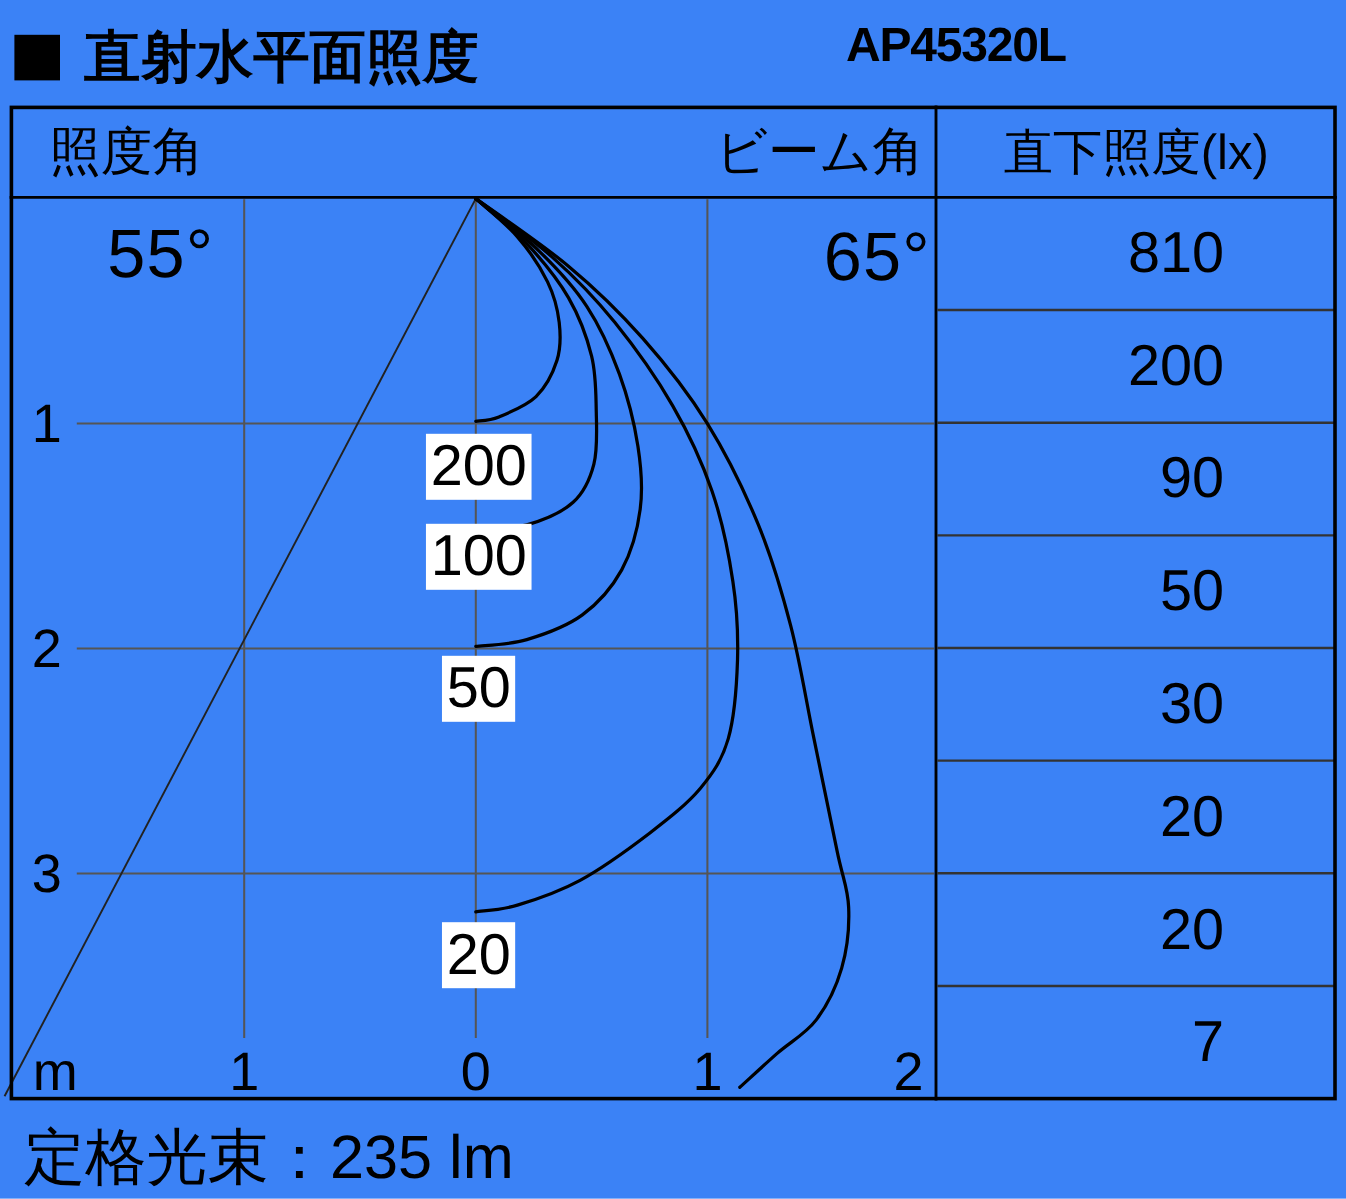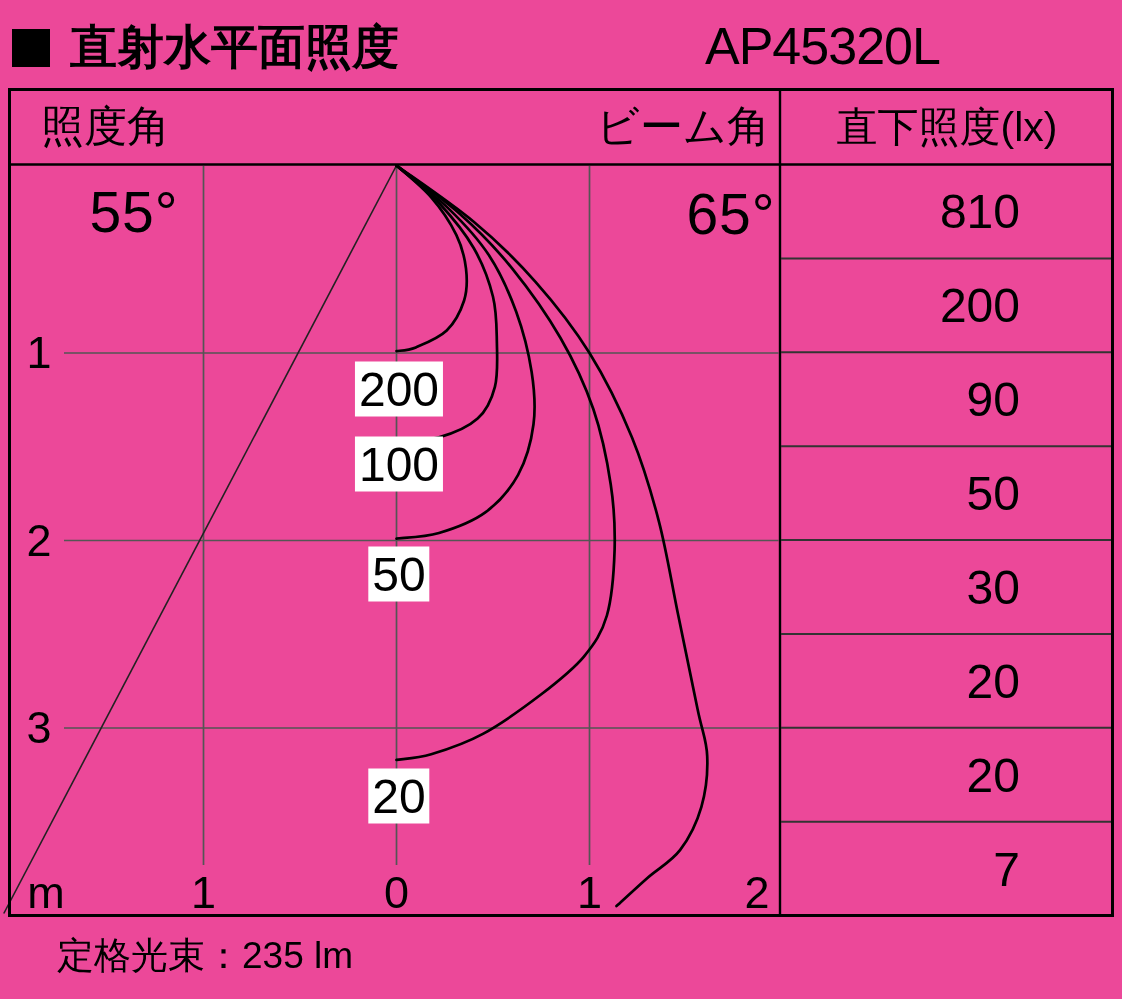--- a/index.html
+++ b/index.html
@@ -1,31 +1,31 @@
 <!DOCTYPE html>
 <html><head>
 <meta charset="utf-8">
 <style>
   html,body{margin:0;padding:0;background:#fff;}
-  .canvas{position:relative;width:1122px;height:999px;background:#ec4899;overflow:hidden;
+  .canvas{position:relative;width:1122px;height:999px;background:#3b82f6;overflow:hidden;
           font-family:"Liberation Sans","DejaVu Sans",sans-serif;color:#000;}
   svg{position:absolute;left:0;top:0;}
   .abs{position:absolute;white-space:nowrap;}
   .ctr{transform:translate(-50%,-50%);}
   .vctr{transform:translateY(-50%);}
   .rvctr{transform:translate(-100%,-50%);}
   .title-row{display:flex;align-items:center;gap:20px;font-weight:bold;font-size:47px;}
   .bullet{width:38px;height:38px;background:#000;flex:0 0 auto;}
   .hdr{font-size:43px;}
   .angle{font-size:57px;letter-spacing:1px;margin-left:28px;}
   .tick{font-size:45px;}
   .iso-label{font-size:48px;background:#fff;padding:0 4px;}
   .tbl-val{font-size:48px;text-align:right;width:228px;padding-left:12px;}
-  .footer{font-size:37px;margin-left:37px;}
-  .code{font-size:52px;font-weight:normal;letter-spacing:-1px;}
+  .footer{font-size:51px;}
+  .code{font-size:40px;font-weight:bold;letter-spacing:-1px;}
 </style>
 </head>
 <body>
 
 <div class="canvas">
 
   <svg id="chart-svg" width="1122" height="999" viewBox="0 0 1122 999">
       <line x1="203.5" y1="166" x2="203.5" y2="865" stroke="#555555" stroke-width="1.7"></line>
       <line x1="396.5" y1="166" x2="396.5" y2="865" stroke="#555555" stroke-width="1.7"></line>
       <line x1="589.5" y1="166" x2="589.5" y2="865" stroke="#555555" stroke-width="1.7"></line>

